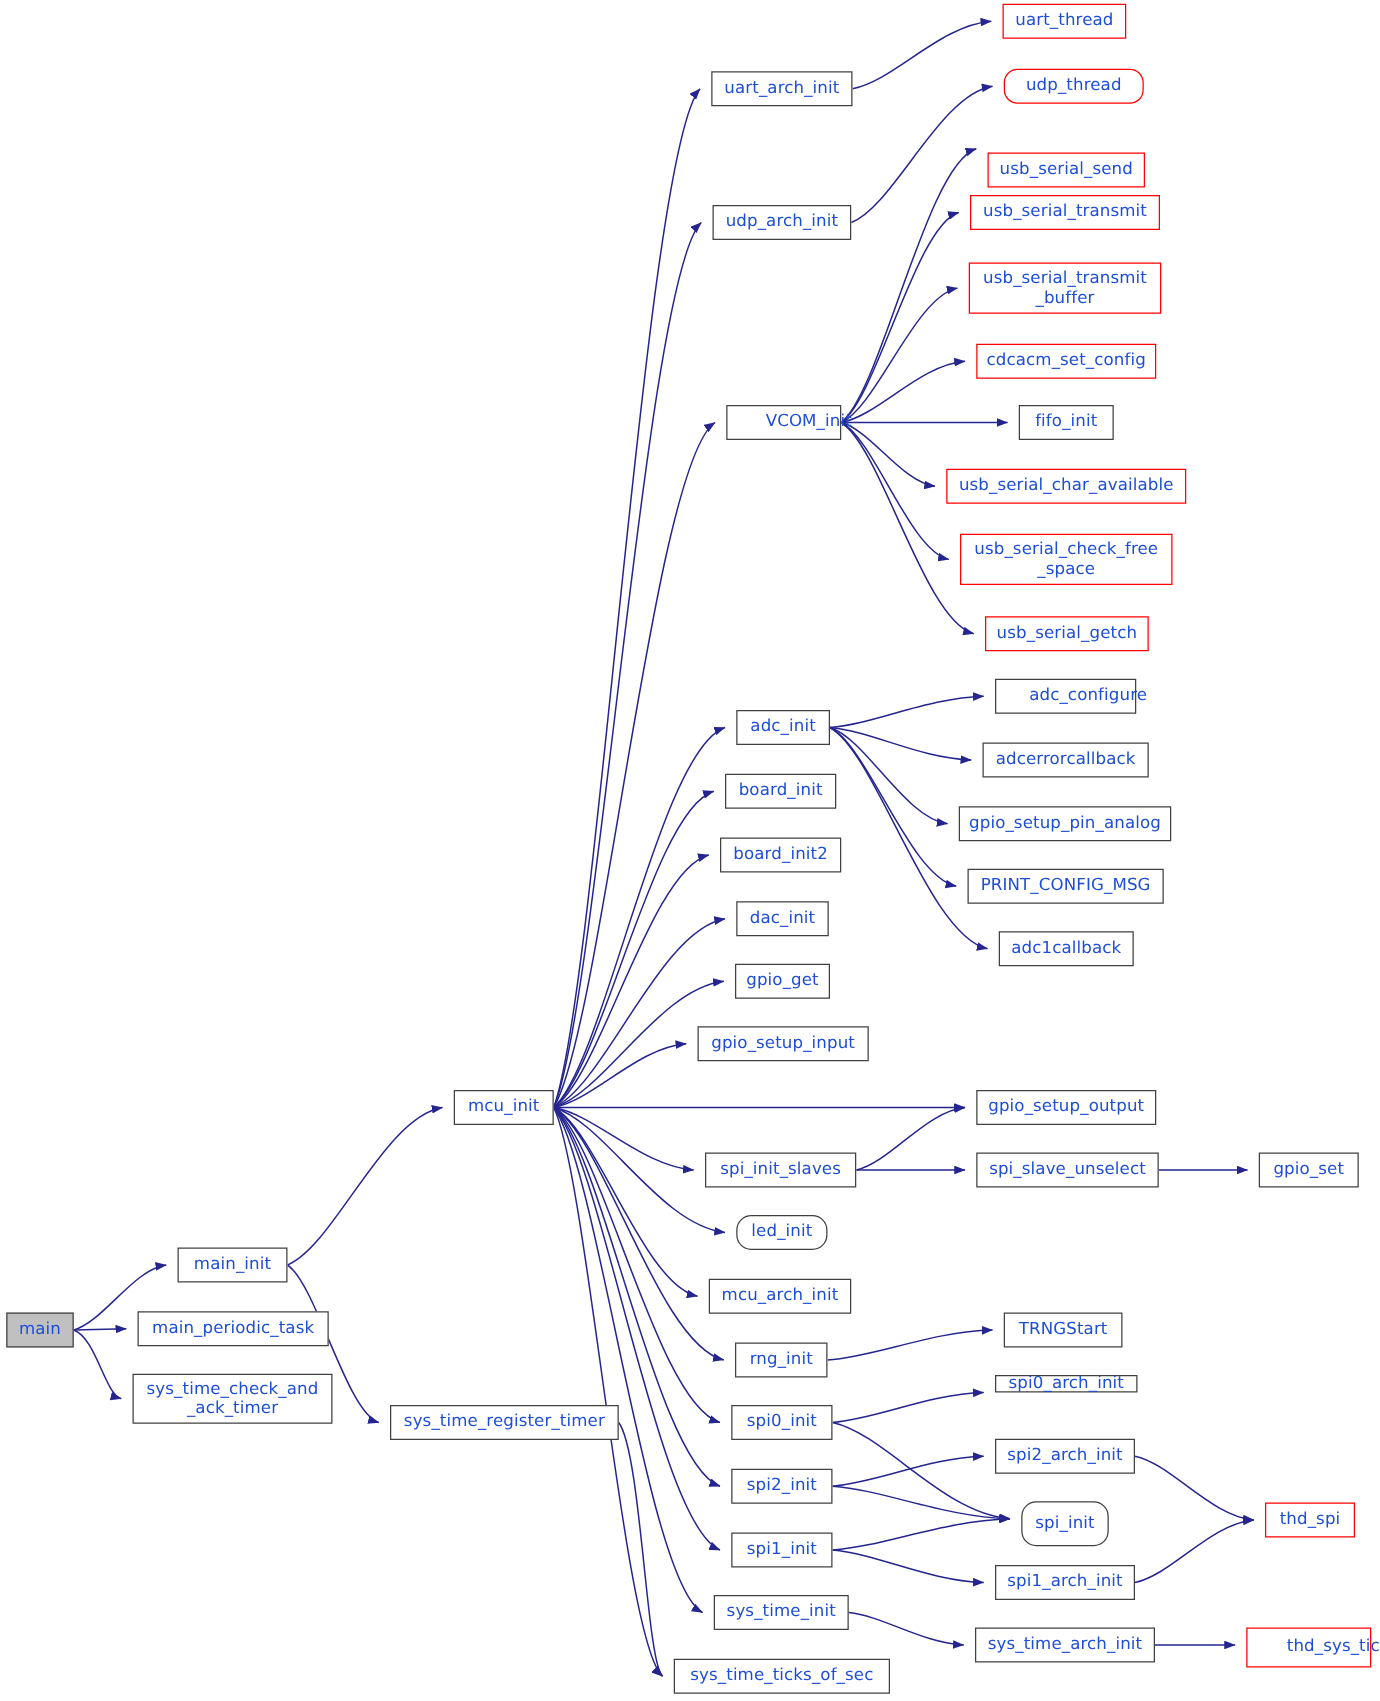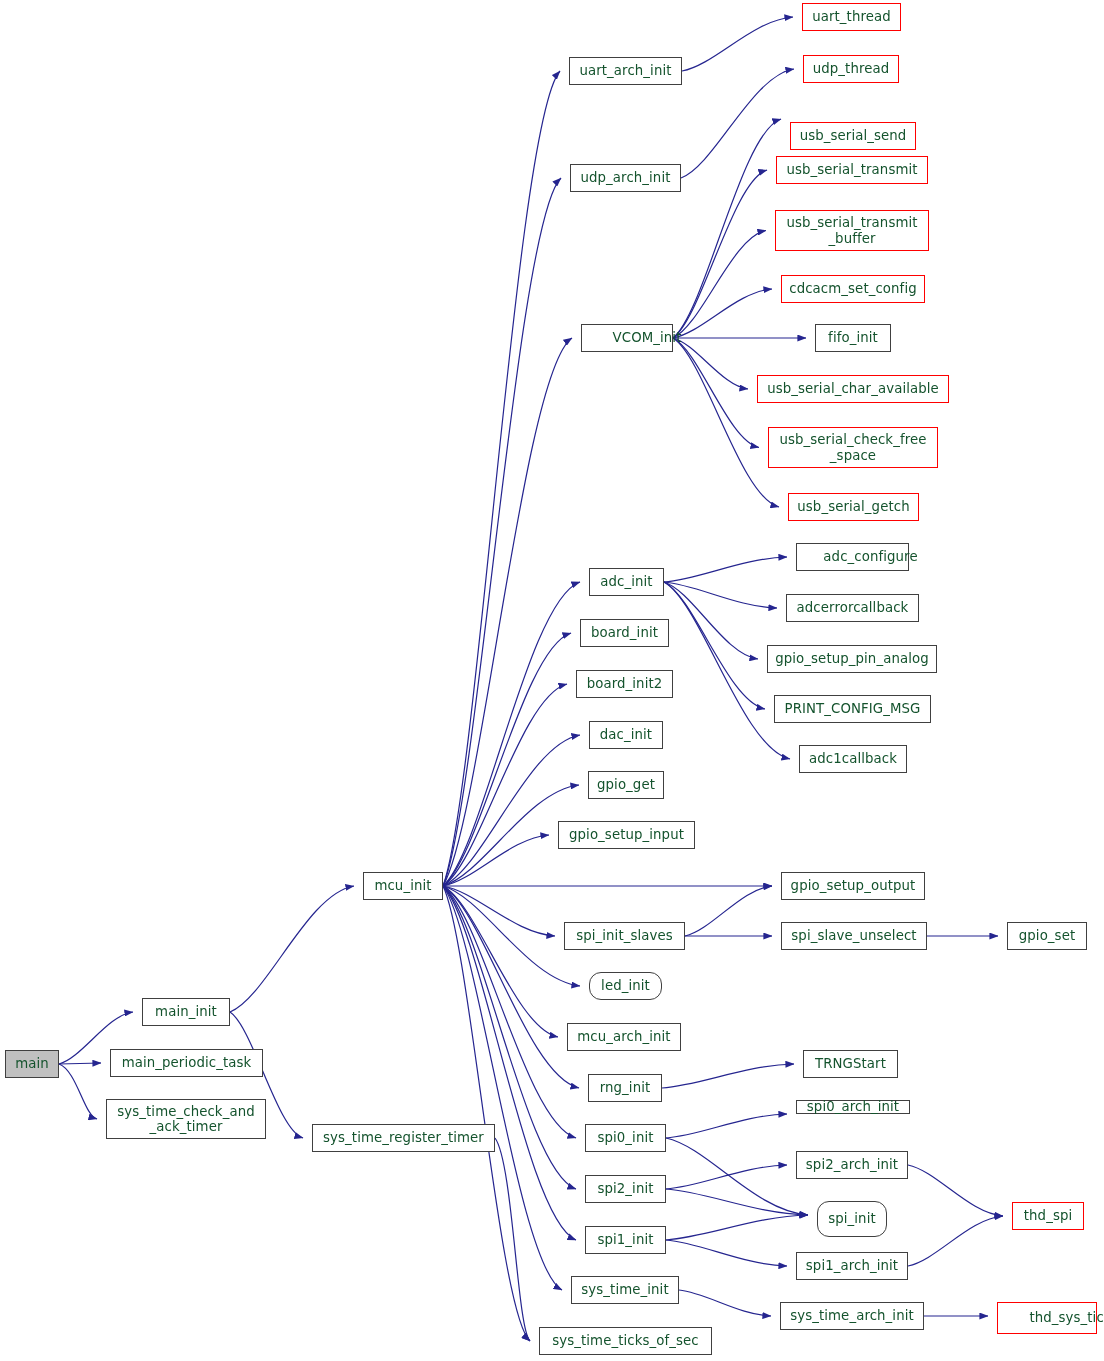--- a/index.html
+++ b/index.html
@@ -15,21 +15,21 @@
     position:absolute;
     left:0; top:0;
     width:1104px; height:1361px;
     pointer-events:none;
   }
   .node {
     position:absolute;
     box-sizing:border-box;
     border:1px solid #404040;
     background:#ffffff;
-    color:#14532d;
+    color:#1d4ed8;
     font-size:13.3px;
     line-height:1.14;
     display:flex;
     align-items:center;
     justify-content:center;
     text-align:center;
     white-space:pre;
     letter-spacing:0.1px;
   }
   .node.red { border-color:#ff0000; }
@@ -107,21 +107,21 @@
       <div class="node" style="left: 142px; top: 998px; width: 88px; height: 28px;">main_init</div>
       <div class="node" style="left: 110px; top: 1049px; width: 153px; height: 28px;">main_periodic_task</div>
       <div class="node" style="left: 106px; top: 1099px; width: 160px; height: 40px;">sys_time_check_and
 _ack_timer</div>
       <div class="node" style="left: 363px; top: 872px; width: 80px; height: 28px;">mcu_init</div>
       <div class="node" style="left: 312px; top: 1124px; width: 183px; height: 28px;">sys_time_register_timer</div>
       <div class="node" style="left: 569px; top: 57px; width: 113px; height: 28px;">uart_arch_init</div>
       <div class="node" style="left: 570px; top: 164px; width: 111px; height: 28px;">udp_arch_init</div>
       <div class="node" style="left: 581px; top: 324px; width: 92px; height: 28px; padding-left: 40px;">VCOM_init</div>
       <div class="node red" style="left: 802px; top: 3px; width: 99px; height: 28px;">uart_thread</div>
-      <div class="node red" style="left: 803px; top: 55px; width: 96px; height: 28px;">udp_thread</div>
+      <div class="node red" style="left: 803px; top: 55px; width: 112px; height: 28px; border-radius: 11px;">udp_thread</div>
       <div class="node red" style="left: 790px; top: 122px; width: 126px; height: 28px;">usb_serial_send</div>
       <div class="node red" style="left: 776px; top: 156px; width: 152px; height: 28px;">usb_serial_transmit</div>
       <div class="node red" style="left: 775px; top: 210px; width: 154px; height: 41px;">usb_serial_transmit
 _buffer</div>
       <div class="node red" style="left: 781px; top: 275px; width: 144px; height: 28px;">cdcacm_set_config</div>
       <div class="node" style="left: 815px; top: 324px; width: 76px; height: 28px;">fifo_init</div>
       <div class="node red" style="left: 757px; top: 375px; width: 192px; height: 28px;">usb_serial_char_available</div>
       <div class="node red" style="left: 768px; top: 427px; width: 170px; height: 41px;">usb_serial_check_free
 _space</div>
       <div class="node red" style="left: 788px; top: 493px; width: 131px; height: 28px;">usb_serial_getch</div>

